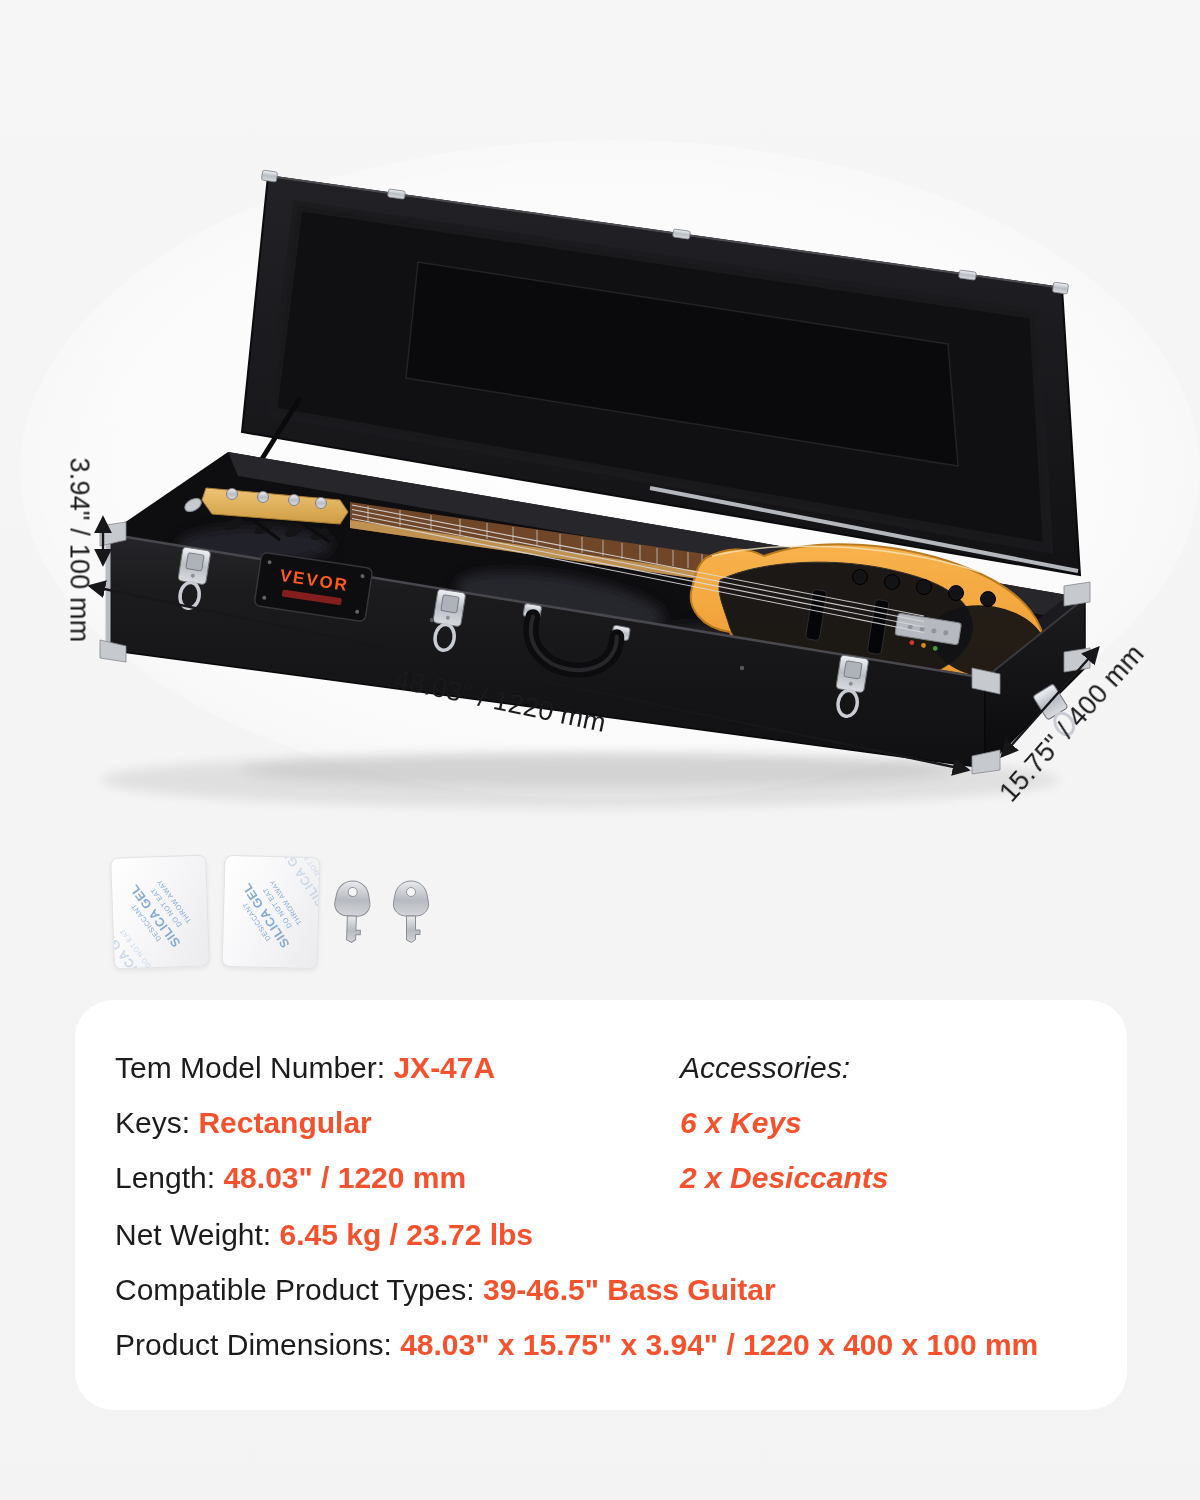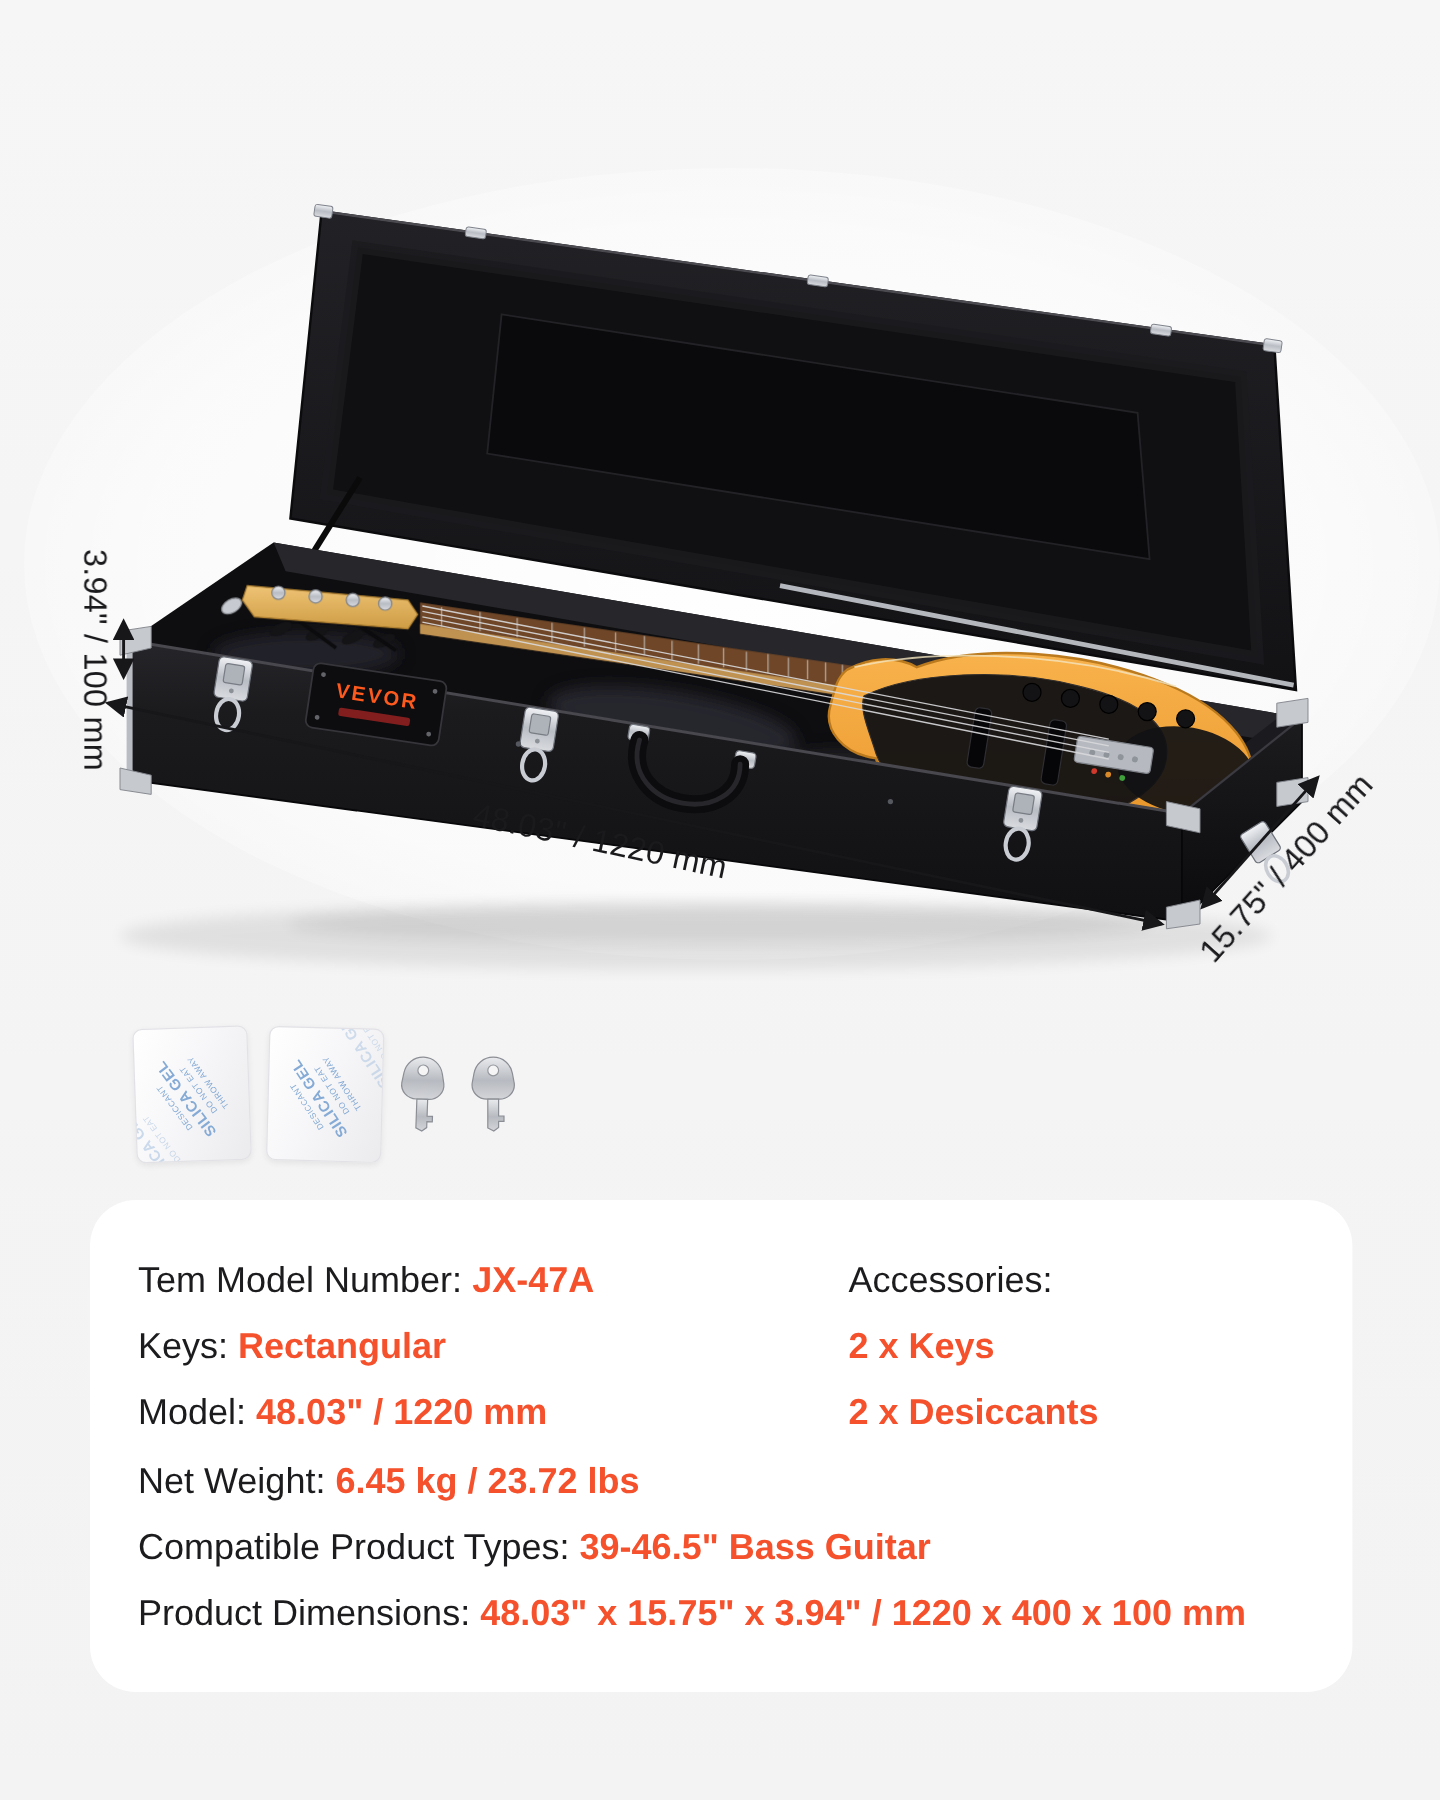--- a/index.html
+++ b/index.html
@@ -43,21 +43,21 @@
   .spec-panel{
     position:absolute; left:75px; top:1000px; width:1052px; height:410px;
     background:#ffffff; border-radius:38px;
   }
   .spec-row{
     position:absolute; font-size:30px; line-height:40px; color:#1c1c1e;
     white-space:nowrap;
   }
   .spec-row .val{font-weight:bold; color:#f4512c;}
   .col-left{left:115px;text-align:right;}
-  .col-right{left:707px;}
+  .col-right{left:680px;font-style:italic;}
 </style>
 </head>
 <body>
 
 <div class="page">
 
   <svg class="scene" width="1200" height="840" viewBox="0 0 1200 840">
     <defs>
       <radialGradient id="glow" cx="50%" cy="50%" r="60%">
         <stop offset="0%" stop-color="#ffffff" stop-opacity="0.95"></stop>
@@ -352,35 +352,35 @@
 
   <div class="spec-panel"></div>
 
   <div class="spec-row col-left" style="top:1048px">
     <span class="lbl">Tem Model Number: </span><span class="val">JX-47A</span>
   </div>
   <div class="spec-row col-left" style="top:1103px">
     <span class="lbl">Keys: </span><span class="val">Rectangular</span>
   </div>
   <div class="spec-row col-left" style="top:1158px">
-    <span class="lbl">Model: </span><span class="val">48.03" / 1220 mm</span>
+    <span class="lbl">Length: </span><span class="val">48.03" / 1220 mm</span>
   </div>
   <div class="spec-row col-left" style="top:1215px">
     <span class="lbl">Net Weight: </span><span class="val">6.45 kg / 23.72 lbs</span>
   </div>
   <div class="spec-row col-left" style="top:1270px">
     <span class="lbl">Compatible Product Types: </span><span class="val">39-46.5" Bass Guitar</span>
   </div>
   <div class="spec-row col-left" style="top:1325px">
     <span class="lbl">Product Dimensions: </span><span class="val">48.03" x 15.75" x 3.94" / 1220 x 400 x 100 mm</span>
   </div>
 
   <div class="spec-row col-right" style="top:1048px">
     <span class="lbl">Accessories:</span>
   </div>
   <div class="spec-row col-right" style="top:1103px">
-    <span class="val">2 x Keys</span>
+    <span class="val">6 x Keys</span>
   </div>
   <div class="spec-row col-right" style="top:1158px">
     <span class="val">2 x Desiccants</span>
   </div>
 
 </div>
 
 </body></html>

